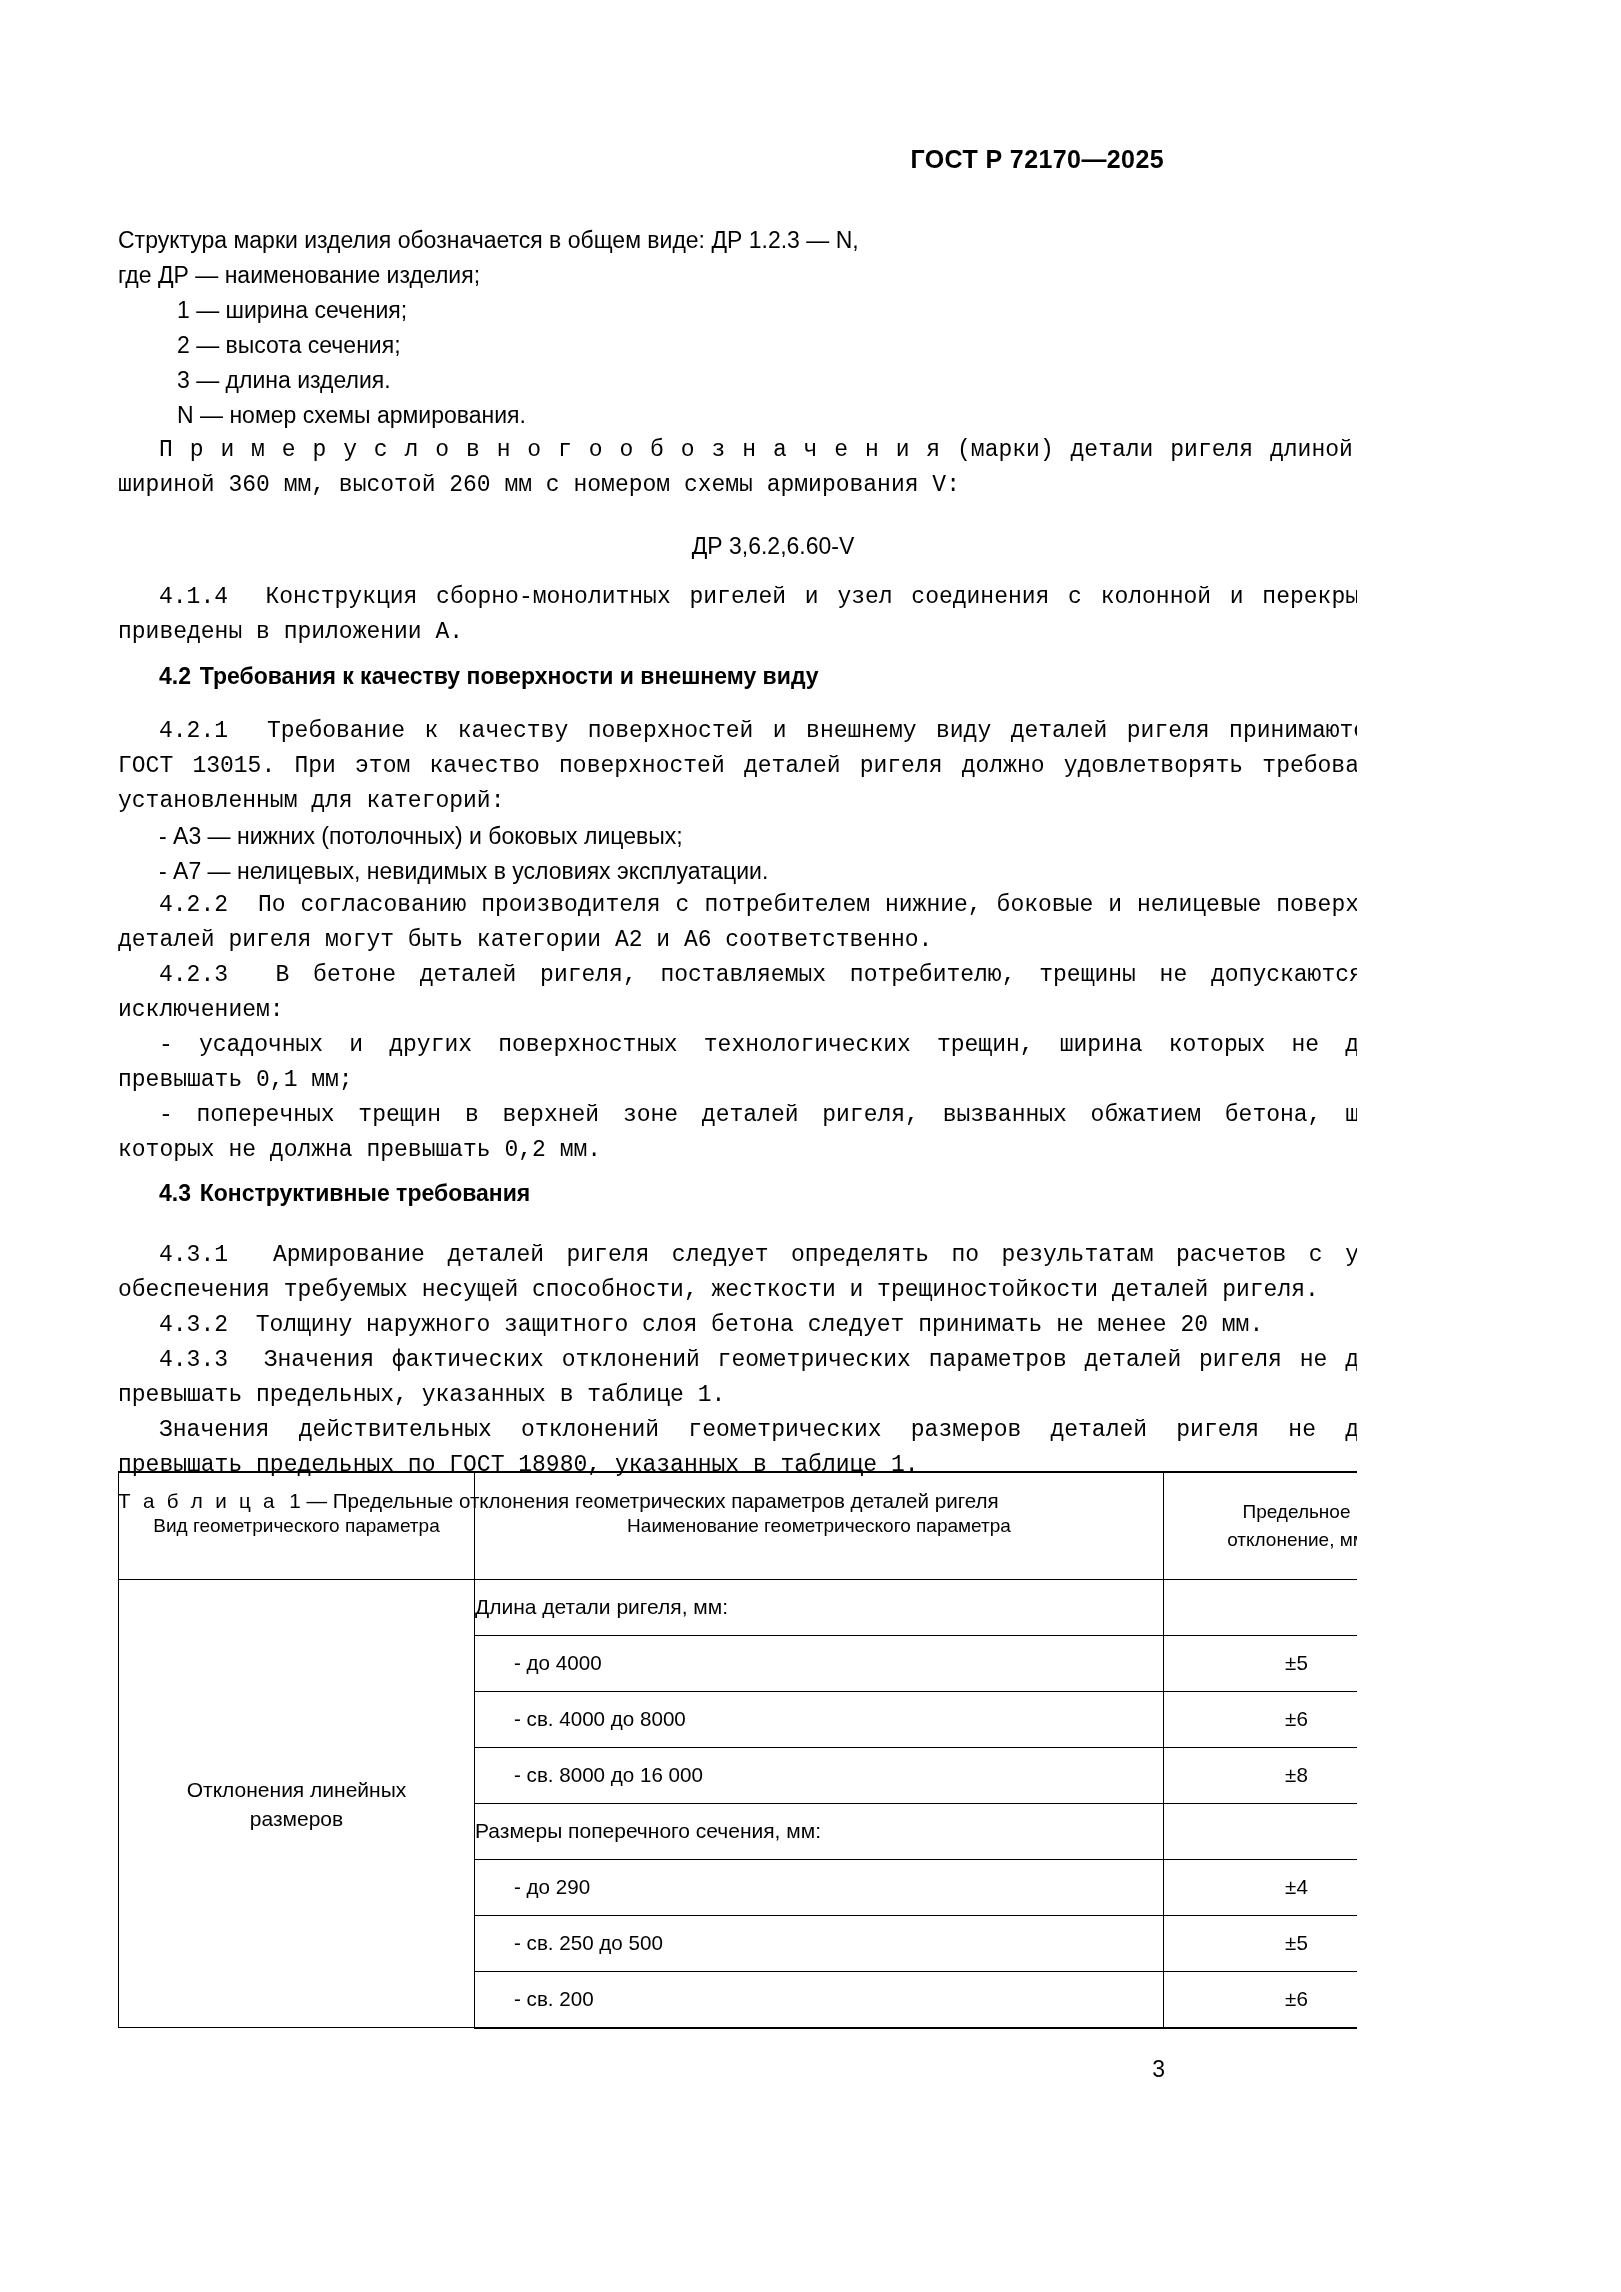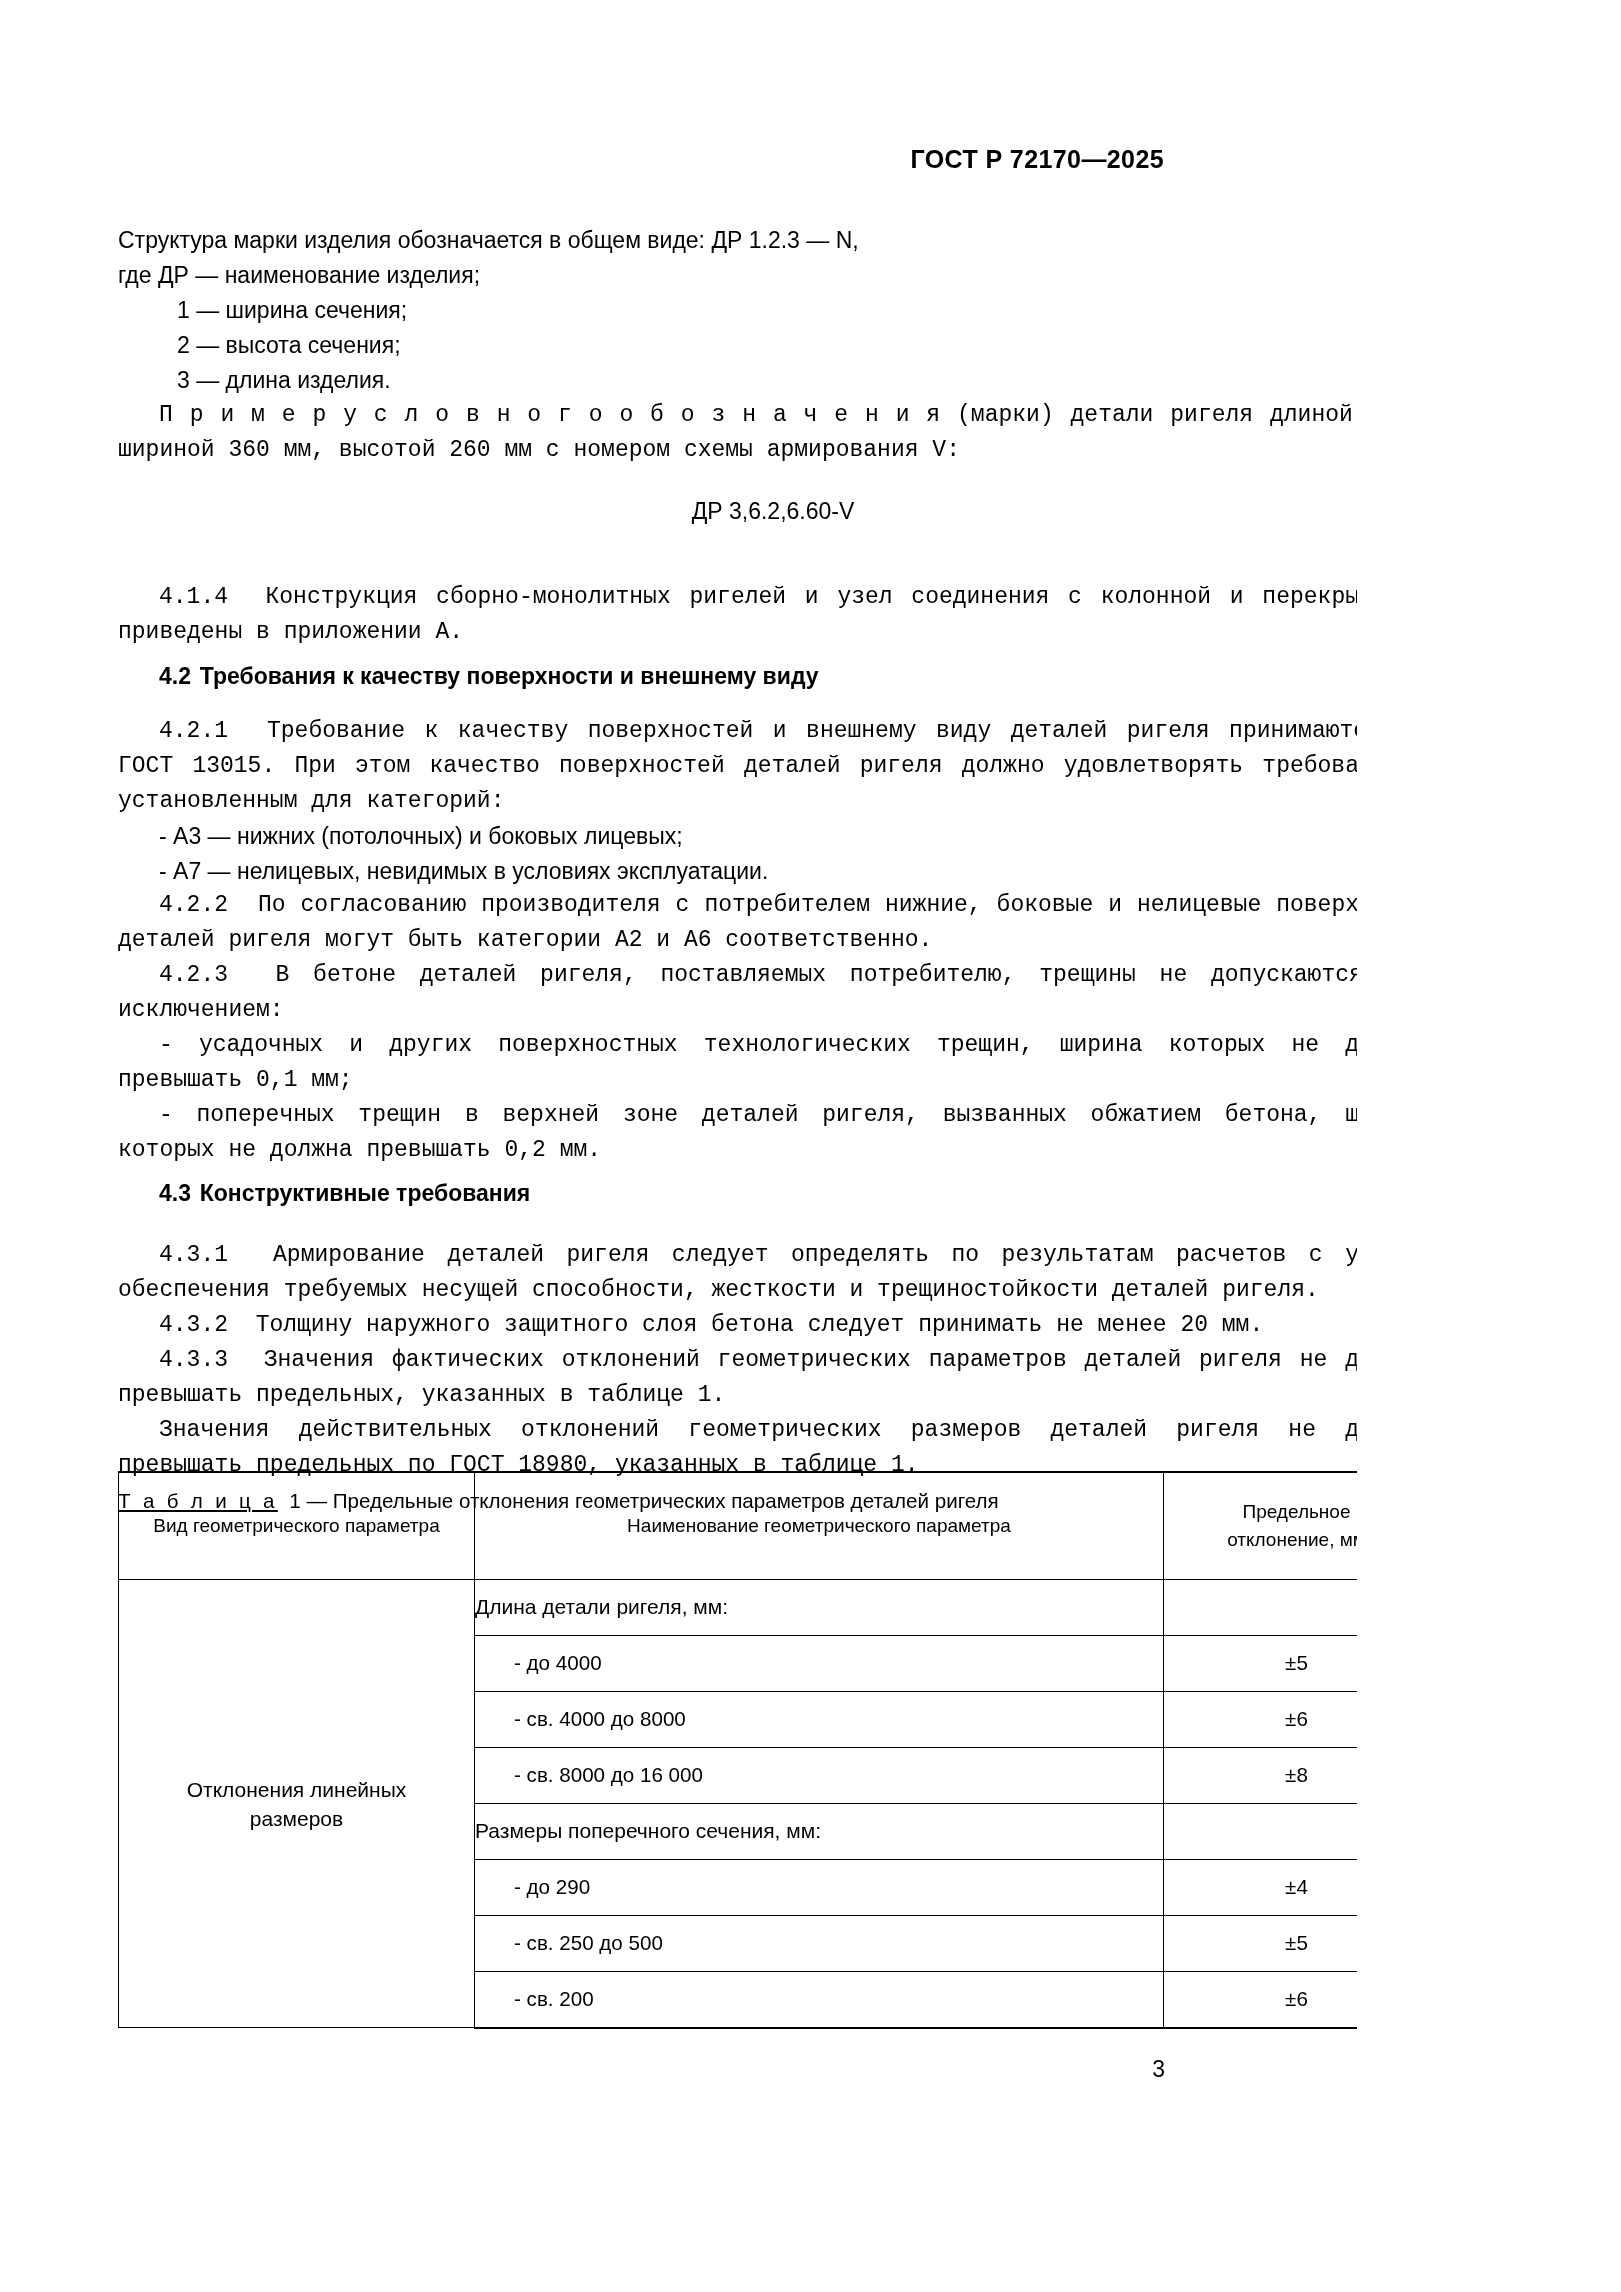--- a/index.html
+++ b/index.html
@@ -71,21 +71,21 @@
     line-height: 35px;
     text-indent: 41px;
   }
   h2.sec-head .num { margin-right: 8.8px; }
 
   .table-caption {
     margin: 0;
     font-size: 20.6px;
     line-height: 31px;
   }
-  .table-caption .tword { letter-spacing: 3.3px; text-decoration: underline; }
+  .table-caption .tword { letter-spacing: 3.3px; }
 
   
   table.gost {
     border-collapse: collapse;
     width: 1310px;
     table-layout: fixed;
     font-size: 19px;
   }
   table.gost th, table.gost td {
     border: 1.6px solid #000;
@@ -139,20 +139,21 @@
 <div class="page">
 
   <div class="page-header">ГОСТ Р 72170—2025</div>
 
   <div class="body-block" style="top:223px;">
     <p class="para plain">Структура марки изделия обозначается в общем виде: ДР 1.2.3 — N,</p>
     <p class="para plain">где ДР — наименование изделия;</p>
     <p class="list-line">1 — ширина сечения;</p>
     <p class="list-line">2 — высота сечения;</p>
     <p class="list-line">3 — длина изделия.</p>
+    <p class="list-line">N — номер схемы армирования.</p>
 
     <p class="para indent"><span>П р и м е р   у с л о в н о г о   о б о з н а ч е н и я</span><span> (марки) детали ригеля длиной 6 м, шириной 360 мм, высотой 260 мм с номером схемы армирования V:</span></p>
 
     <p class="centered-mark" style="margin-top:25.5px;">ДР 3,6.2,6.60-V</p>
   </div>
 
   <div class="body-block" style="top:580px;">
     <p class="para indent"><span>4.1.4</span>&nbsp;&nbsp;<span>Конструкция сборно-монолитных ригелей и узел соединения с колонной и перекрытиями приведены в приложении А.</span></p>
   </div>
 

